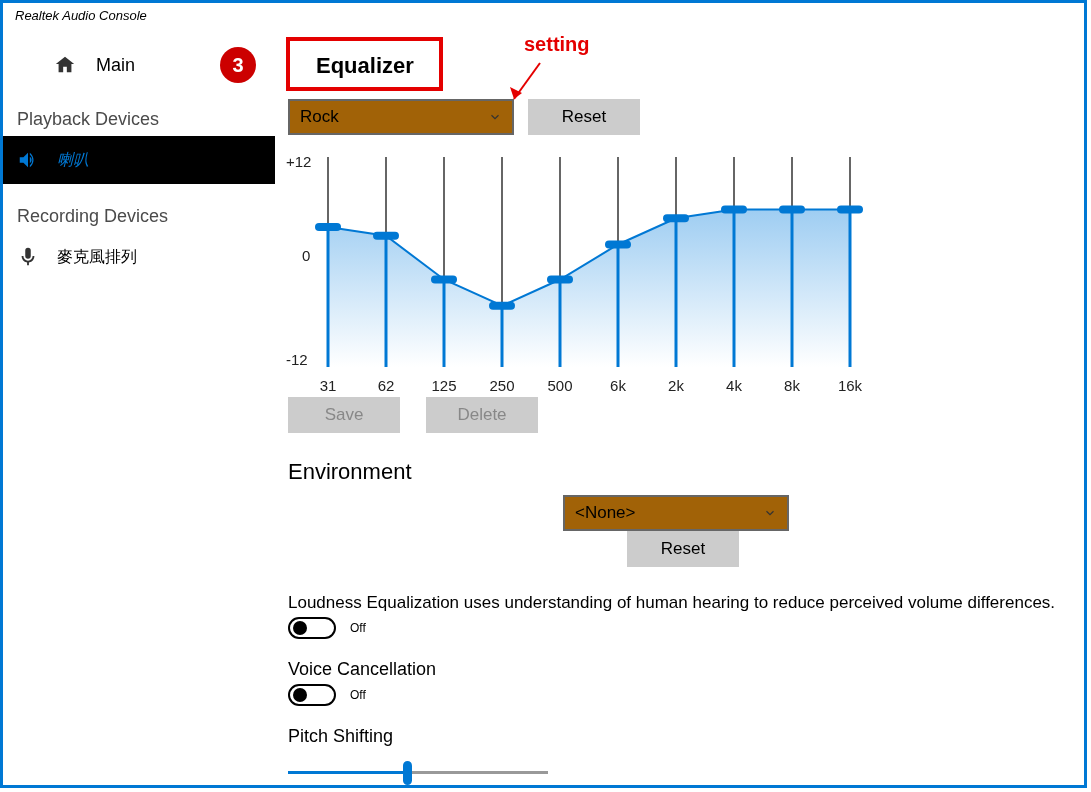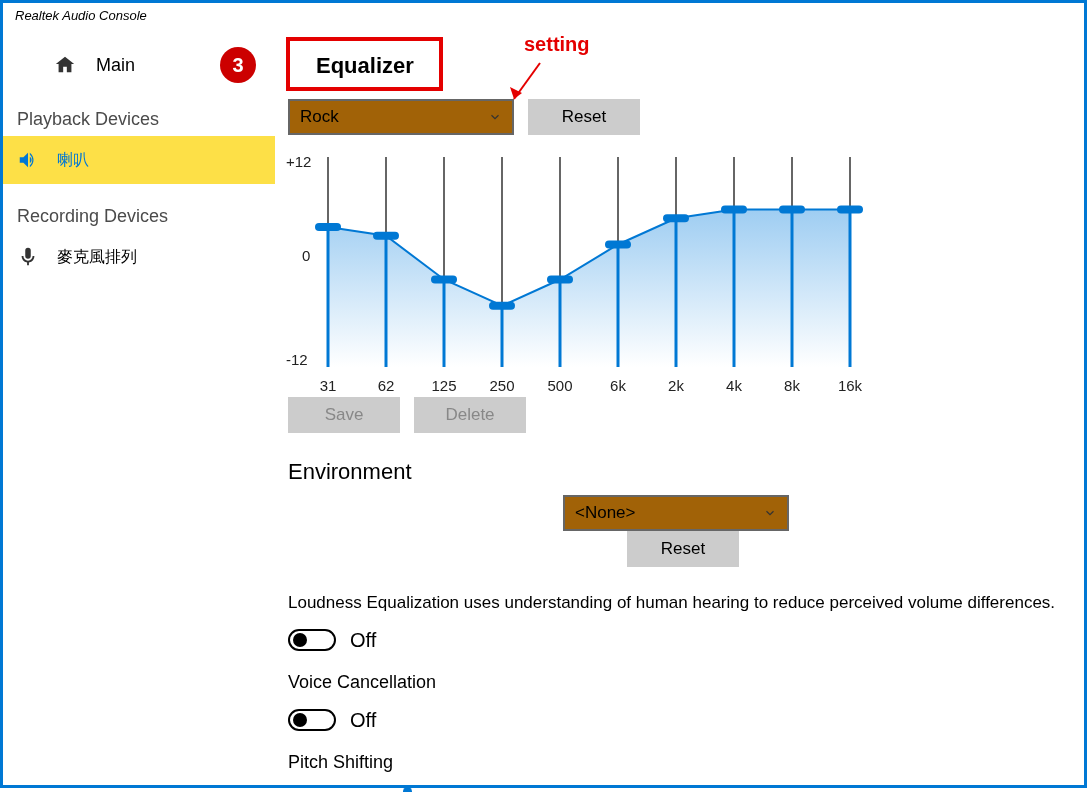--- a/index.html
+++ b/index.html
@@ -46,22 +46,23 @@
     font-weight: 400;
   }
   .side-item {
     display: flex; align-items: center;
     height: 48px;
     padding-left: 14px;
     font-size: 16px;
     cursor: pointer;
   }
   .side-item.active {
-    background: #fde047;
+    background: #000000;
     color: #0078D4;
+    font-style: italic;
   }
   .side-item svg, .side-item .mic { margin-right: 18px; }
   .content {
     position: absolute;
     top: 36px; left: 285px;
     width: 790px;
   }
   .eq-title {
     font-size: 22px;
     font-weight: 700;
@@ -133,35 +134,35 @@
     margin-left: -30px;
     font-size: 15px;
     color: #222;
   }
   .yaxis {
     position: absolute;
     left: -2px;
     font-size: 15px;
     color: #222;
   }
-  .row-btns { display: flex; margin-top: -2px; }
+  .row-btns { display: flex; margin-top: -2px; gap: 12px; }
   .row-btns .btn { margin-right: 14px; }
   .section-title {
     font-size: 22px;
     font-weight: 400;
     margin-top: 26px;
   }
   .desc {
     font-size: 17px;
     margin-top: 26px;
   }
   .toggle-row {
-    display: flex; align-items: flex-start;
-    margin-top: 16px;
-    font-size: 20px;
+    display: flex; align-items: center;
+    margin-top: 4px;
+    font-size: 12px;
   }
   .toggle {
     width: 48px; height: 22px;
     border: 2px solid #000;
     border-radius: 14px;
     position: relative;
     margin-right: 14px;
     cursor: pointer;
   }
   .toggle .knob {

